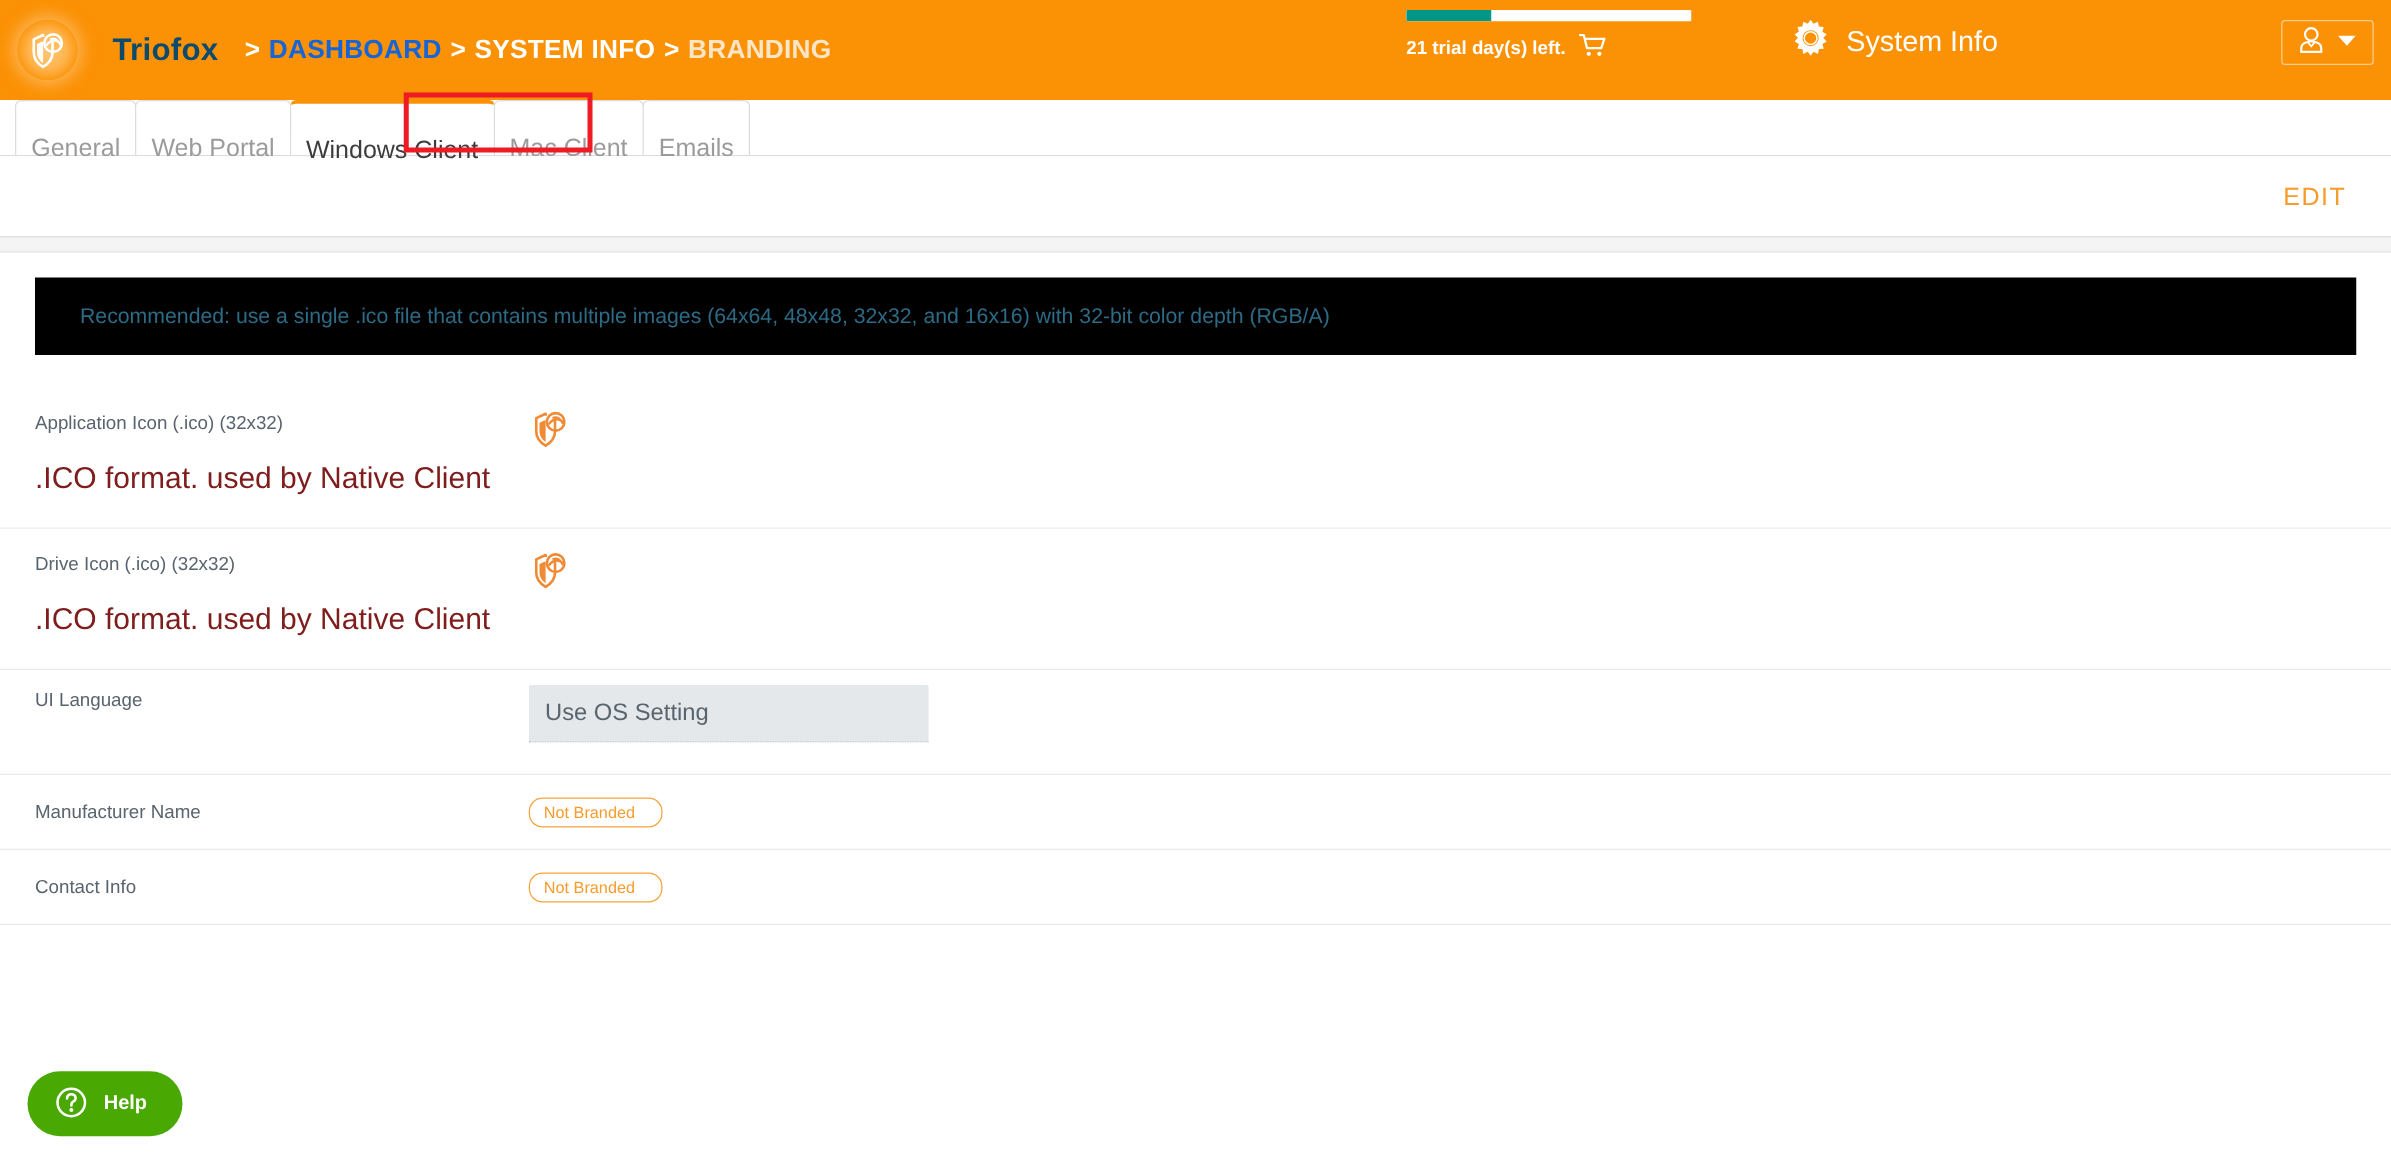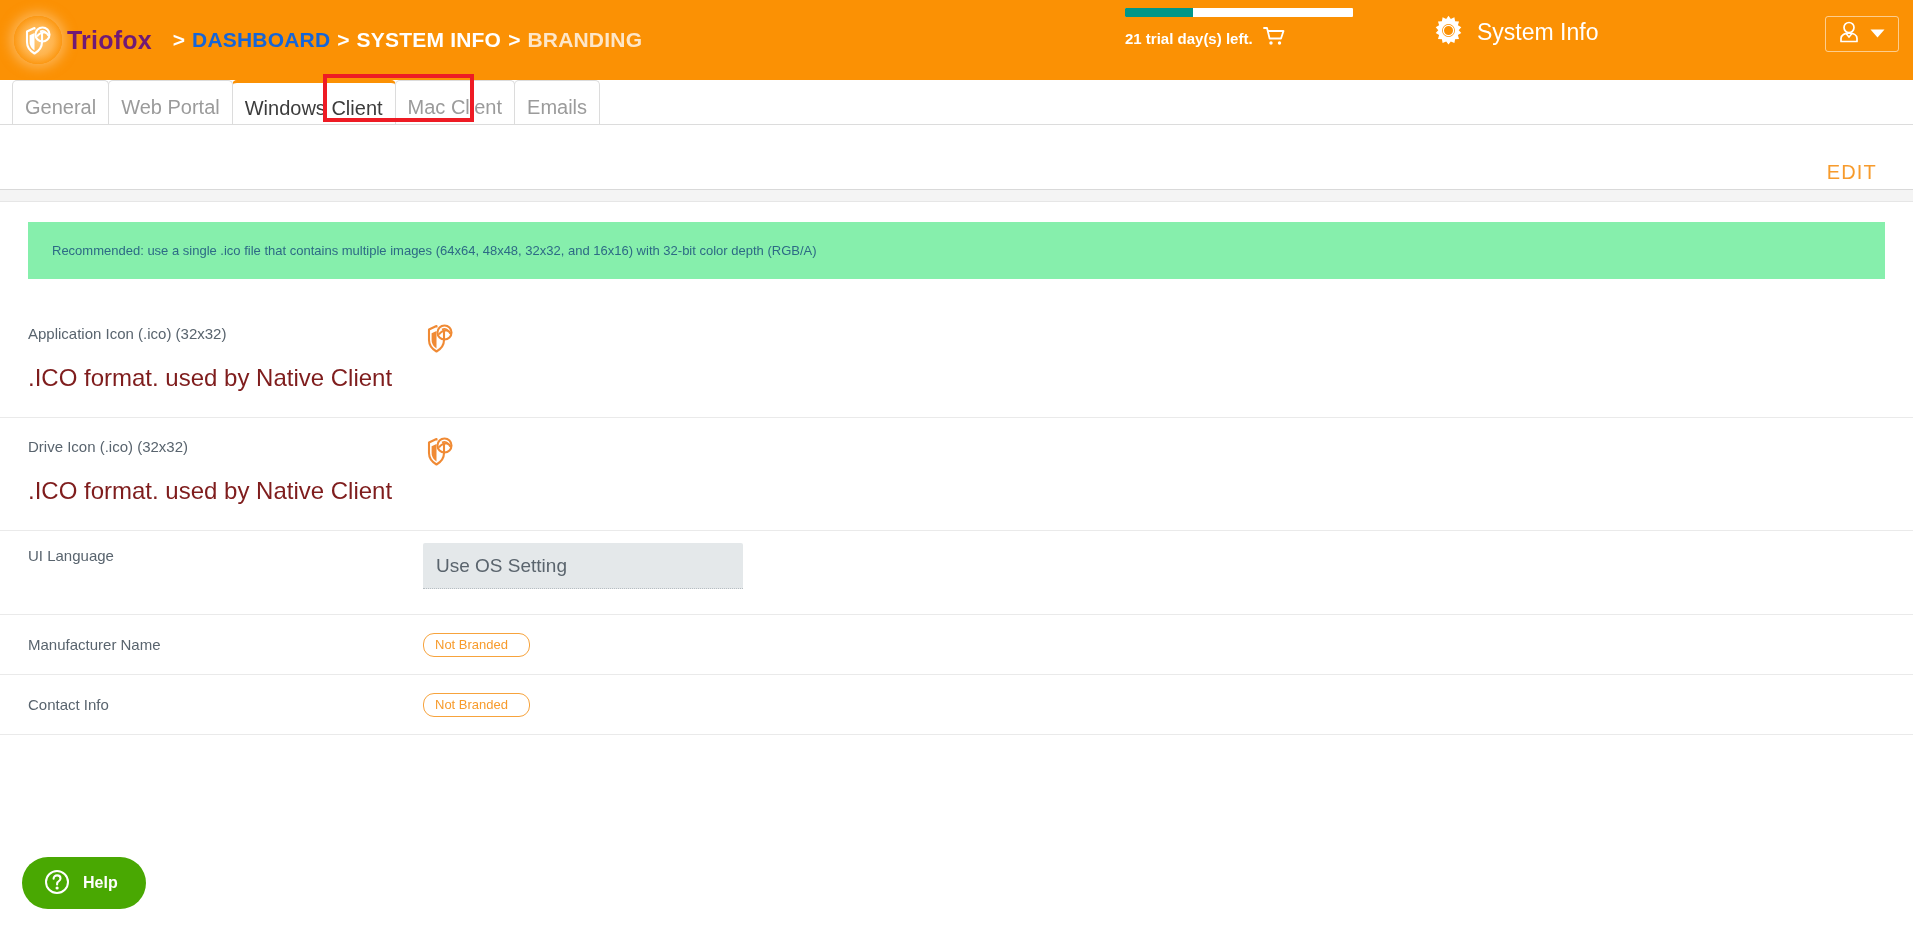--- a/index.html
+++ b/index.html
@@ -29,24 +29,24 @@
   .logo-circle {
     width: 48px; height: 48px;
     border-radius: 50%;
     background: radial-gradient(circle at 50% 50%, #ffc877 0%, #ffb44d 45%, #fb9104 78%);
     display: flex; align-items: center; justify-content: center;
     flex: 0 0 auto;
     box-shadow: 0 0 12px 4px rgba(255,210,150,0.55);
   }
   .logo-circle svg { display: block; }
   .brand-name {
-    color: #701a75;
+    color: #0c4a6e;
     font-size: 25px;
     font-weight: bold;
-    margin-left: 5px;
+    margin-left: 28px;
     letter-spacing: 0.2px;
     white-space: nowrap;
   }
   .crumbs {
     display: flex;
     align-items: center;
     margin-left: 14px;
     white-space: nowrap;
   }
   .crumb-sep {
@@ -133,21 +133,21 @@
     height: 45px;
     background: #ffffff;
     border-bottom: 1px solid #dcdcdc;
     padding-left: 12px;
     display: flex;
     align-items: flex-end;
   }
   .tab {
     height: 44px;
     line-height: 44px;
-    padding: 4px 12px;
+    padding: 16px 12px;
     font-size: 20px;
     color: #9b9b9b;
     background: #ffffff;
     border: 1px solid #dcdcdc;
     border-bottom: none;
     border-radius: 5px 5px 0 0;
     margin-right: -1px;
     white-space: nowrap;
     cursor: pointer;
     position: relative;
@@ -174,43 +174,43 @@
   .action-row {
     position: relative;
     width: 1913px;
     height: 65px;
     background: #ffffff;
     border-bottom: 1px solid #d9d9d9;
   }
   .edit-btn {
     position: absolute;
     right: 36px;
-    top: 36px;
+    top: 22px;
     color: #f79b2c;
     font-size: 20px;
     letter-spacing: 1.2px;
     cursor: pointer;
     background: none;
     border: none;
     font-family: inherit;
   }
   .thin-gap {
     width: 1913px;
     height: 12px;
     background: #f4f4f4;
     border-bottom: 1px solid #e6e6e6;
   }
 
   
   .banner-wrap { padding: 20px 28px 0 28px; }
   .banner {
-    background: #86efac;
+    background: #000000;
     color: #2d6a85;
-    font-size: 13px;
-    padding: 21px 24px;
+    font-size: 17px;
+    padding: 21px 36px;
     width: 100%;
   }
 
   
   .form {
     padding: 0 0 0 0;
     margin-top: 26px;
   }
   .frow {
     display: flex;

